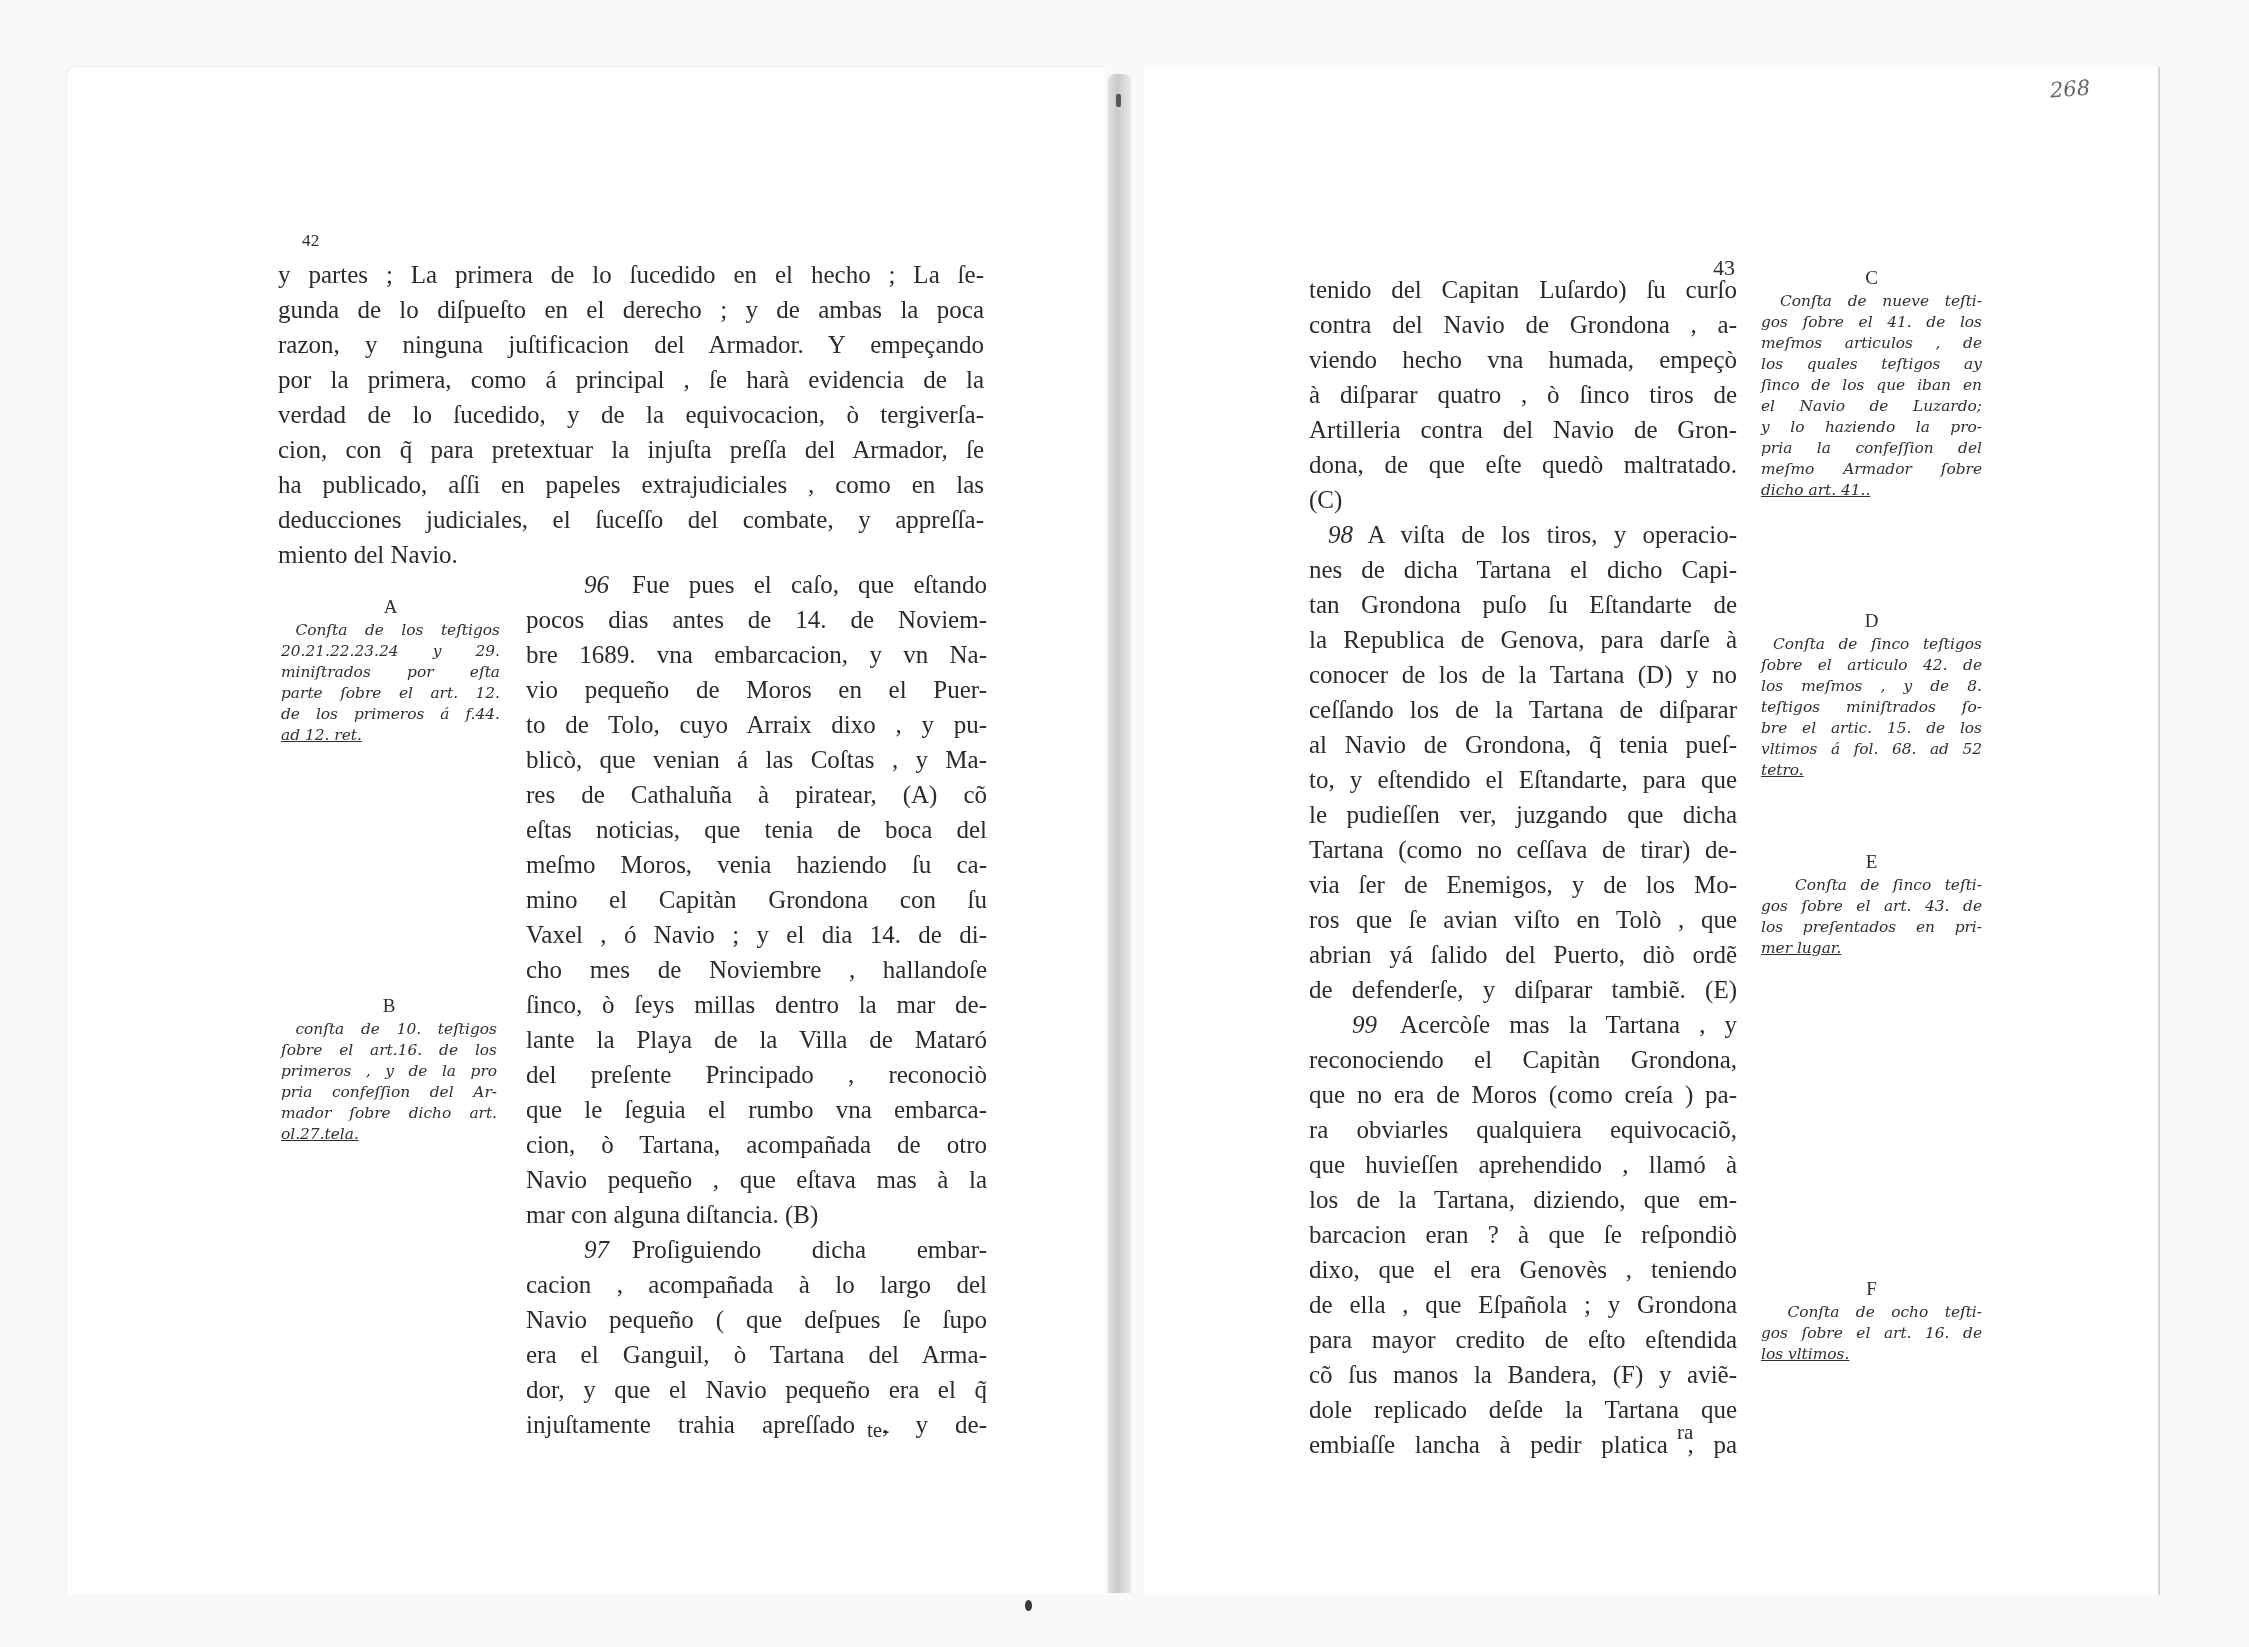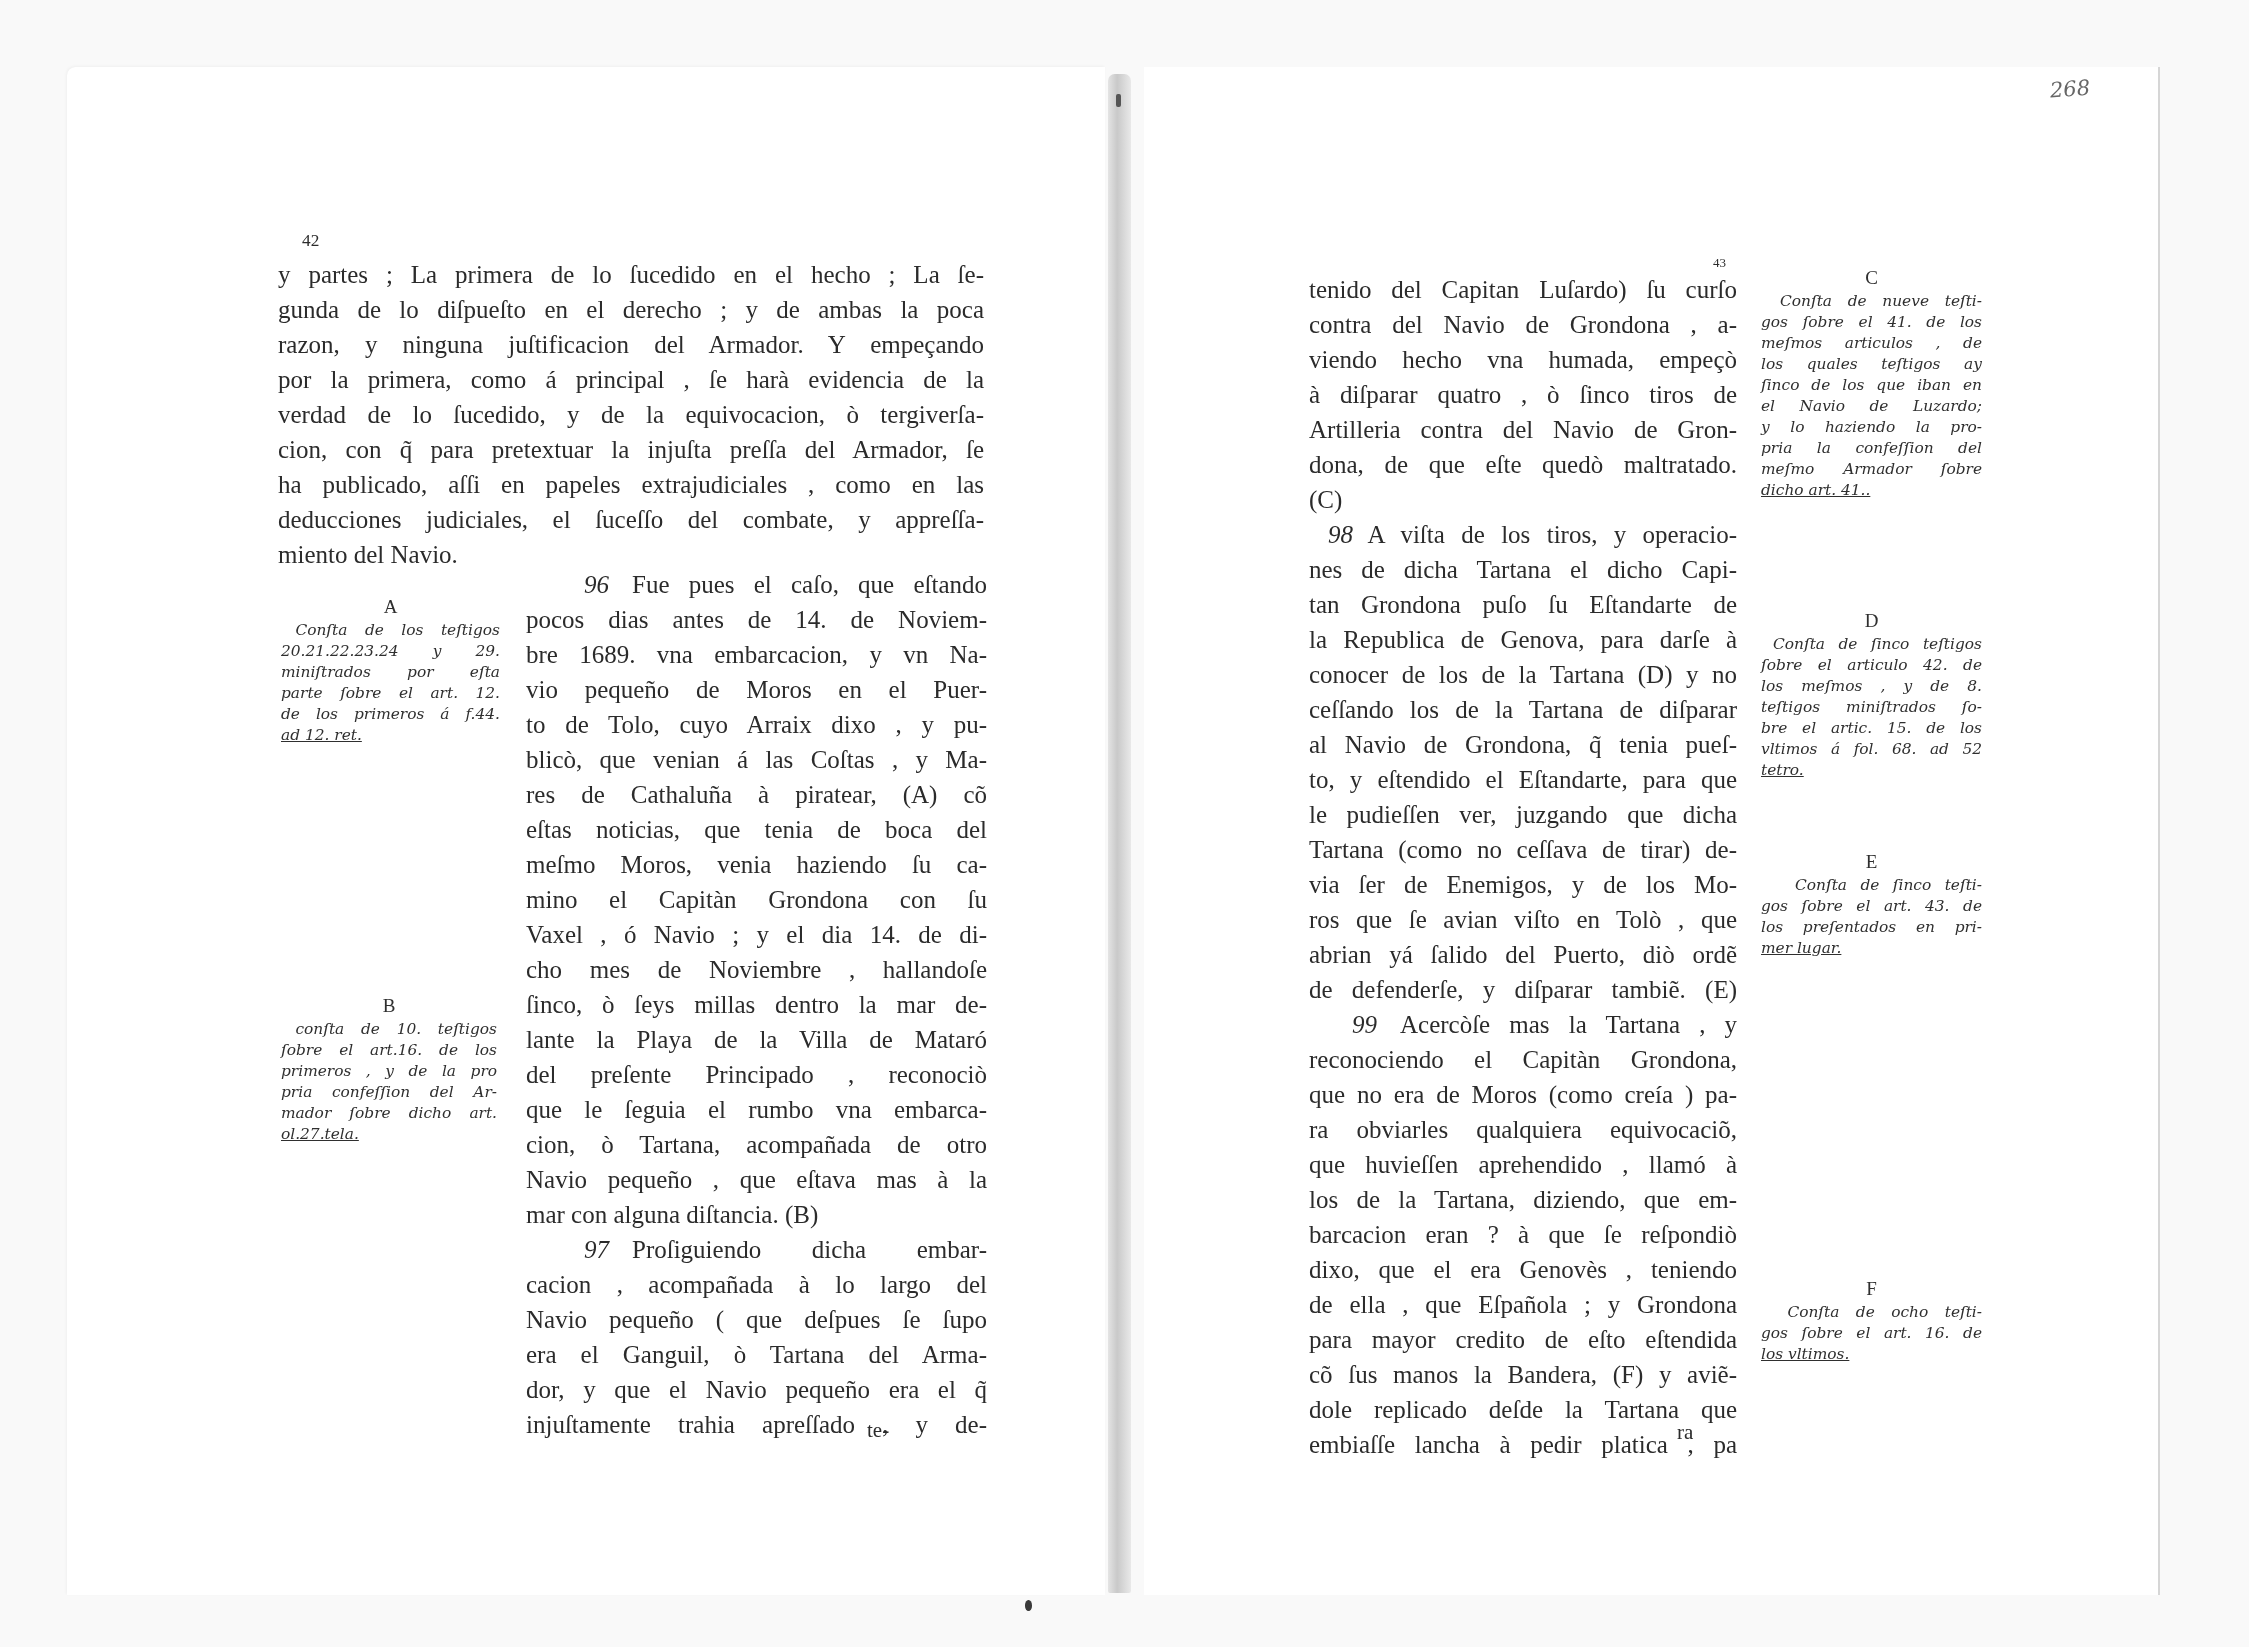--- a/index.html
+++ b/index.html
@@ -131,21 +131,21 @@
     .note .nline { display: block; white-space: nowrap; text-align: justify; text-align-last: justify; }
     .note .nline.last { text-align-last: left; text-decoration: underline; }
     .note-a { left: 281px; top: 596px; width: 219px; }
     .note-b { left: 281px; top: 995px; width: 216px; }
 
     
     .pnum-right {
       position: absolute;
       left: 1713px;
       top: 255px;
-      font-size: 13px;
+      font-size: 22px;
       text-align: center;
     }
     .main-col-right {
       position: absolute;
       left: 1309px;
       top: 272px;
       width: 428px;
       font-size: 25px;
       line-height: 35px;
     }

